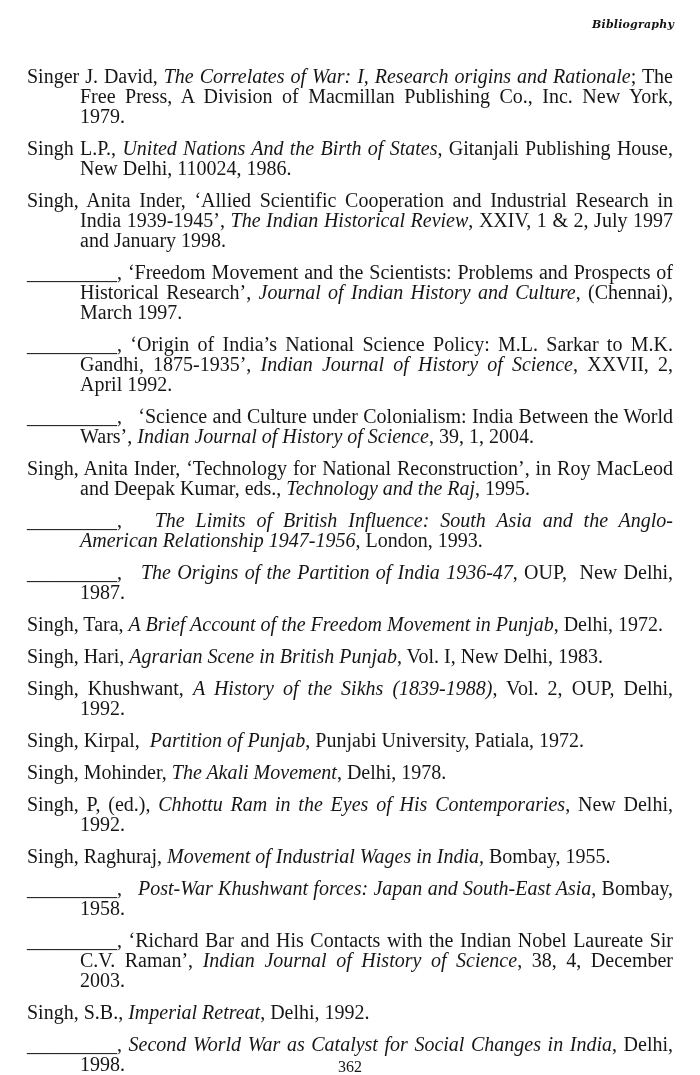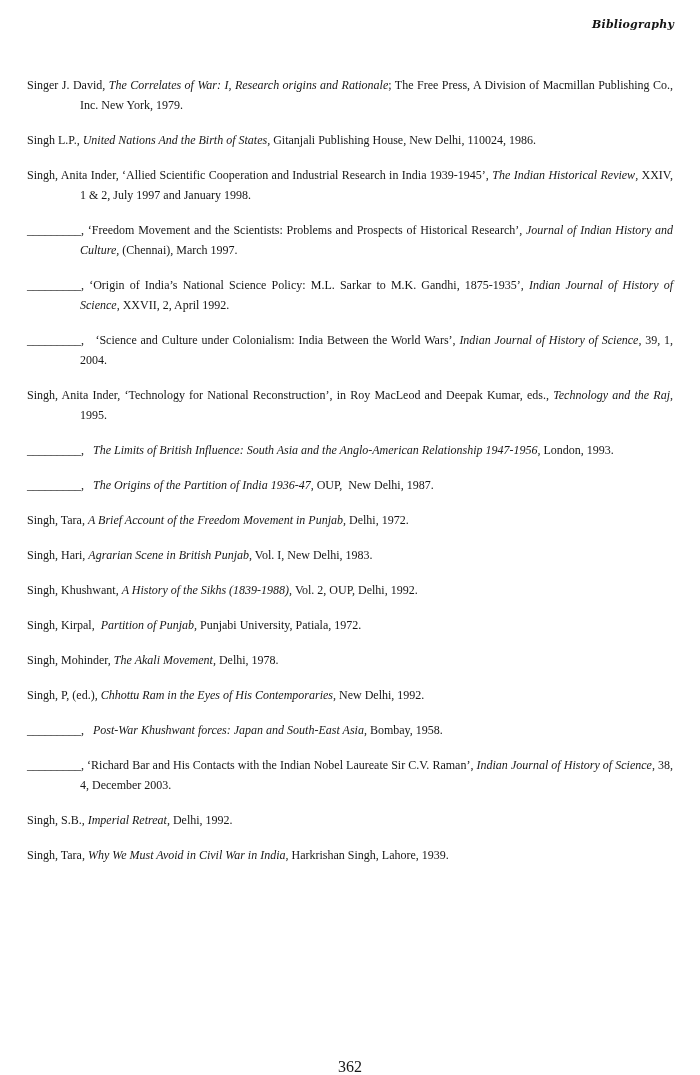--- a/index.html
+++ b/index.html
@@ -32,25 +32,25 @@
     color: #141414;
     margin-top: 10px;
   }
   .entries {
     position: absolute;
     top: 60px;
     left: 27px;
     right: 27px;
   }
   p.entry {
-    margin: 15px 0 12px 0;
+    margin: 6px 0 12px 0;
     padding-left: 53px;
     text-indent: -53px;
     text-align: justify;
-    font-size: 12px;
+    font-size: 20px;
     line-height: 20px;
     color: #161616;
   }
   p.entry span.it { font-style: italic; }
   p.entry span.rm { font-style: normal; }
   .page-number {
     position: absolute;
     top: 1056px;
     left: 0;
     width: 700px;
@@ -75,20 +75,22 @@
       <p class="entry"><span class="rm">_________, &nbsp;&nbsp;‘Science and Culture under Colonialism: India Between the World Wars’, </span><span class="it">Indian Journal of History of Science</span><span class="rm">, 39, 1, 2004.</span></p>
       <p class="entry"><span class="rm">Singh, Anita Inder, ‘Technology for National Reconstruction’, in Roy MacLeod and Deepak Kumar, eds., </span><span class="it">Technology and the Raj</span><span class="rm">, 1995.</span></p>
       <p class="entry"><span class="rm">_________, &nbsp;&nbsp;</span><span class="it">The Limits of British Influence: South Asia and the Anglo-American Relationship 1947-1956</span><span class="rm">, London, 1993.</span></p>
       <p class="entry"><span class="rm">_________, &nbsp;&nbsp;</span><span class="it">The Origins of the Partition of India 1936-47</span><span class="rm">, OUP, &nbsp;New Delhi, 1987.</span></p>
       <p class="entry"><span class="rm">Singh, Tara, </span><span class="it">A Brief Account of the Freedom Movement in Punjab</span><span class="rm">, Delhi, 1972.</span></p>
       <p class="entry"><span class="rm">Singh, Hari, </span><span class="it">Agrarian Scene in British Punjab</span><span class="rm">, Vol. I, New Delhi, 1983.</span></p>
       <p class="entry"><span class="rm">Singh, Khushwant, </span><span class="it">A History of the Sikhs (1839-1988)</span><span class="rm">, Vol. 2, OUP, Delhi, 1992.</span></p>
       <p class="entry"><span class="rm">Singh, Kirpal, &nbsp;</span><span class="it">Partition of Punjab</span><span class="rm">, Punjabi University, Patiala, 1972.</span></p>
       <p class="entry"><span class="rm">Singh, Mohinder, </span><span class="it">The Akali Movement</span><span class="rm">, Delhi, 1978.</span></p>
       <p class="entry"><span class="rm">Singh, P, (ed.), </span><span class="it">Chhottu Ram in the Eyes of His Contemporaries</span><span class="rm">, New Delhi, 1992.</span></p>
+      <p class="entry"><span class="rm">Singh, Raghuraj, </span><span class="it">Movement of Industrial Wages in India,</span><span class="rm"> Bombay, 1955.</span></p>
       <p class="entry"><span class="rm">_________, &nbsp;&nbsp;</span><span class="it">Post-War Khushwant forces: Japan and South-East Asia</span><span class="rm">, Bombay, 1958.</span></p>
       <p class="entry"><span class="rm">_________, ‘Richard Bar and His Contacts with the Indian Nobel Laureate Sir C.V. Raman’, </span><span class="it">Indian Journal of History of Science</span><span class="rm">, 38, 4, December 2003.</span></p>
       <p class="entry"><span class="rm">Singh, S.B., </span><span class="it">Imperial Retreat</span><span class="rm">, Delhi, 1992.</span></p>
+      <p class="entry"><span class="rm">_________, </span><span class="it">Second World War as Catalyst for Social Changes in India</span><span class="rm">, Delhi, 1998.</span></p>
       <p class="entry"><span class="rm">Singh, Tara, </span><span class="it">Why We Must Avoid in Civil War in India</span><span class="rm">, Harkrishan Singh, Lahore, 1939.</span></p>
     </div>
 
   <div class="page-number">362</div>
 </div>
 
 </body></html>

